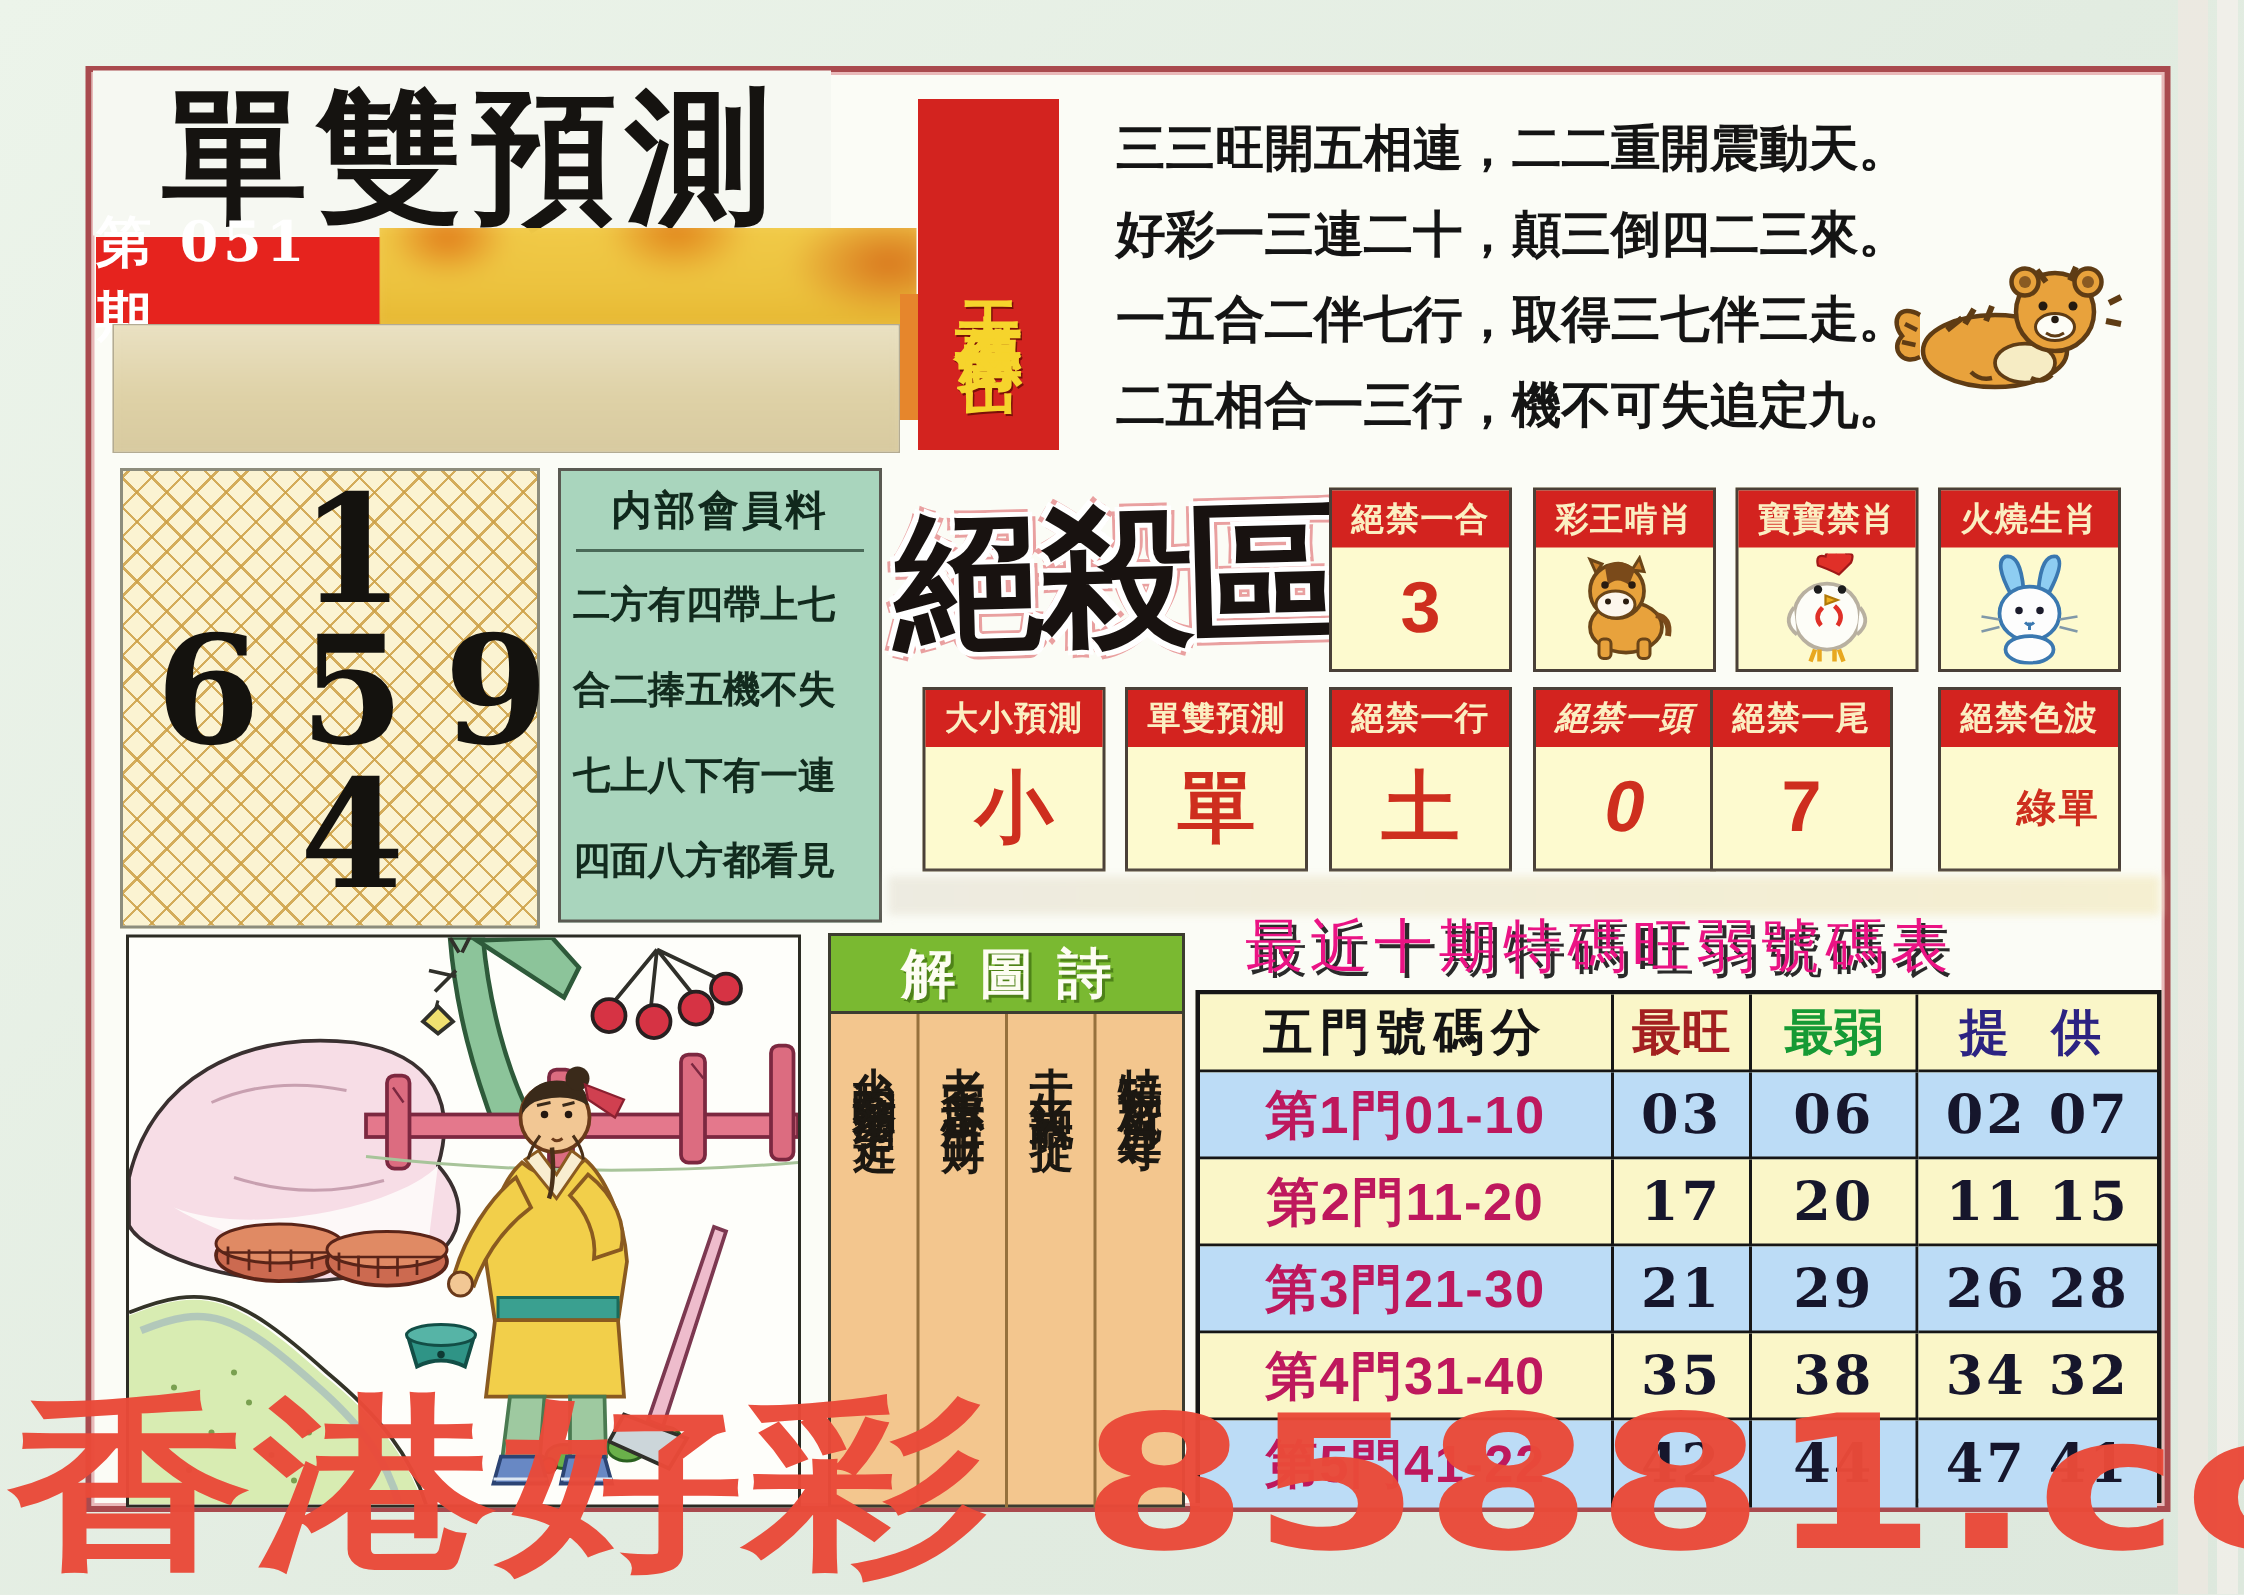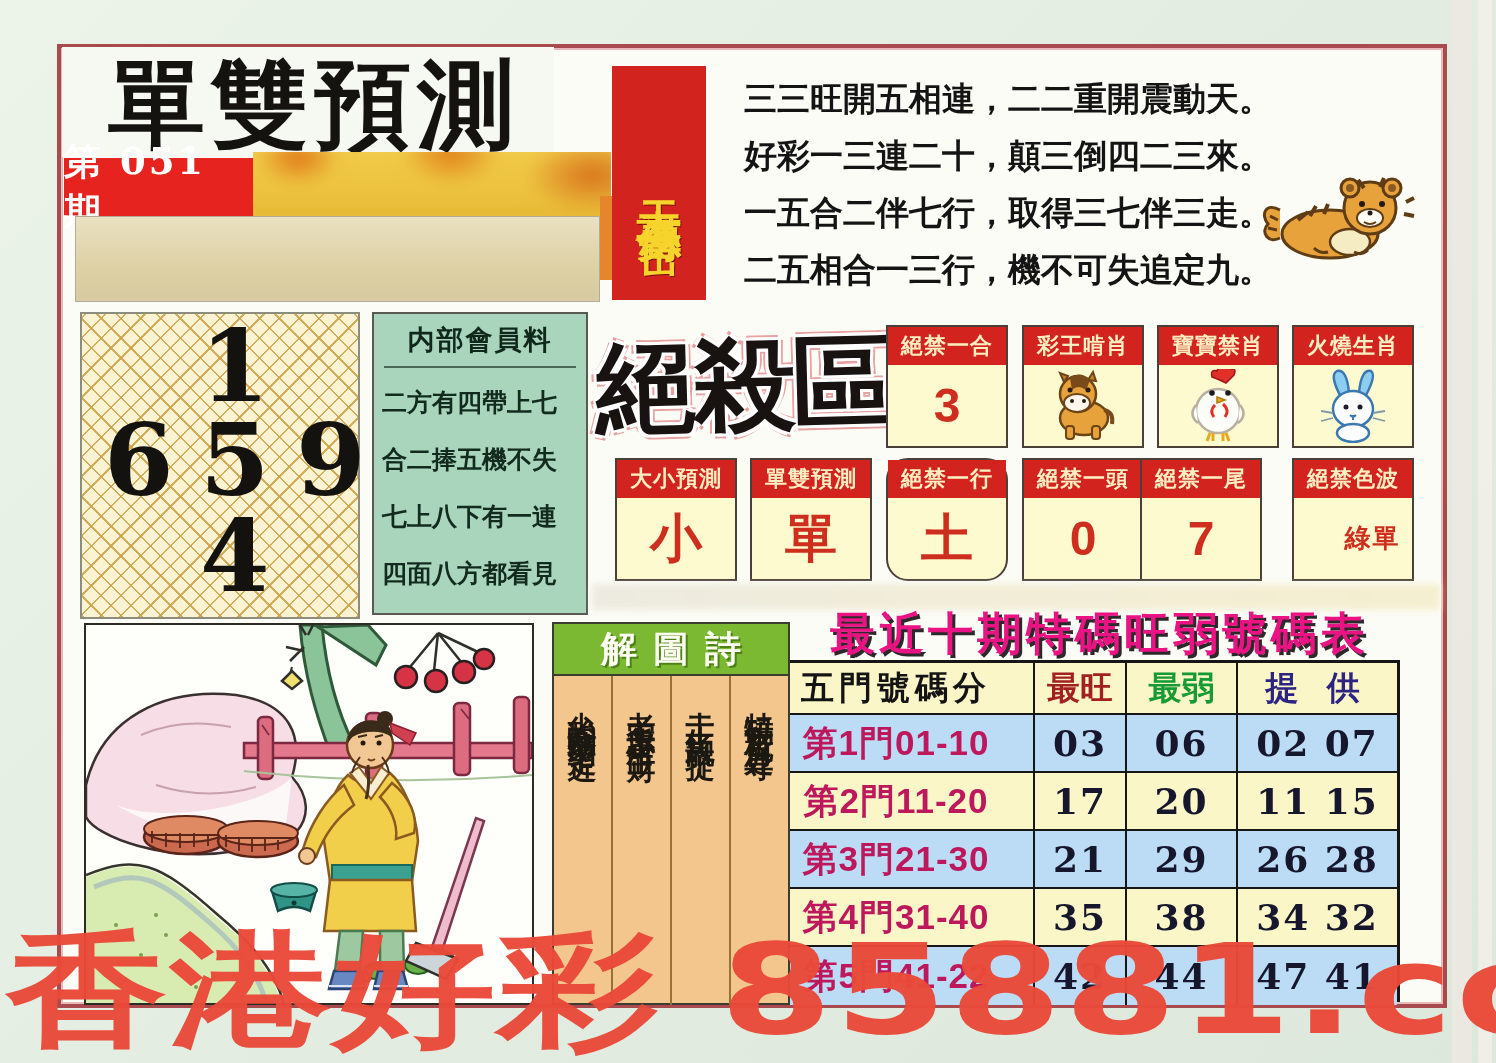--- a/index.html
+++ b/index.html
@@ -59,23 +59,23 @@
                  -5px 0 0 #e9a0a0,5px 0 0 #e9a0a0,0 -5px 0 #e9a0a0,0 5px 0 #e9a0a0;}
   .cell{position:absolute;width:122px;height:123px;border:2px solid #4a4038;background:#fdfacf;box-sizing:border-box;}
   .cell .hd{height:38px;background:#d3231f;display:flex;align-items:center;justify-content:center;
      color:#fbefc2;font-size:22px;font-weight:700;letter-spacing:1px;font-family:"Liberation Serif",serif;white-space:nowrap;}
   .cell .bd{height:81px;display:flex;align-items:center;justify-content:center;color:#ce2e1e;font-weight:700;
      font-family:"Liberation Sans",sans-serif;}
   .v52{font-size:52px;} .v46{font-size:48px;font-family:"DejaVu Sans",sans-serif;} .v40{font-size:26px;letter-spacing:2px;margin-left:39px;}
   .soft-strip{left:592px;top:584px;width:848px;height:26px;filter:blur(3px);
      background:linear-gradient(90deg,#eceadf 0%,#f1ecd6 40%,#f5eecd 100%);opacity:.9;}
   
-  .tbl-title{left:830px;top:604px;width:616px;font-size:45px;font-weight:700;color:#ea1384;letter-spacing:4px;
+  .tbl-title{left:830px;top:604px;width:616px;font-size:39px;font-weight:400;color:#ea1384;letter-spacing:4px;
      white-space:nowrap;font-family:"DejaVu Sans",sans-serif;text-shadow:3px 3px 0 #2a2a2a;}
-  .tbl{left:756px;top:660px;width:644px;height:342px;border:3px solid #161616;box-sizing:border-box;background:#faf6c8;}
+  .tbl{left:797px;top:660px;width:644px;height:342px;border:3px solid #161616;box-sizing:border-box;background:#faf6c8;}
   .trow{display:flex;height:58px;}
   .trow.hrow{height:52px;}
   .tcell{border-right:2px solid #161616;border-bottom:2px solid #161616;display:flex;align-items:center;justify-content:center;box-sizing:border-box;}
   .tcell:last-child{border-right:none;}
   .trow:last-child .tcell{border-bottom:none;}
   .c0{width:276px;} .c1{width:92px;} .c2{width:111px;} .c3{flex:1;}
   .hrow .tcell{background:#faf6c8;font-weight:700;font-size:33px;font-family:"Liberation Serif",serif;}
   .h0{color:#141414;letter-spacing:5px;} .h1{color:#a32020;} .h2{color:#169a34;} .h3{color:#2c2382;letter-spacing:10px;}
   .rowblue .tcell{background:#bcdcf6;} .rowyellow .tcell{background:#faf6c8;}
   .rlabel{color:#be185d;font-size:35px;font-weight:700;letter-spacing:1px;font-family:"Liberation Sans",sans-serif;}
@@ -227,25 +227,25 @@
   </div>
 
   <div class="cell" style="left:615px;top:458px;">
     <div class="hd">大小預測</div>
     <div class="bd v52">小</div>
   </div>
   <div class="cell" style="left:750px;top:458px;">
     <div class="hd">單雙預測</div>
     <div class="bd v52">單</div>
   </div>
-  <div class="cell" style="left:886px;top:458px;border-radius:22px;">
+  <div class="cell" style="left:886px;top:458px;">
     <div class="hd">絕禁一行</div>
     <div class="bd v52">土</div>
   </div>
-  <div class="cell" style="left:1022px;top:458px;">
+  <div class="cell" style="left:1022px;top:458px;font-style:italic;">
     <div class="hd">絕禁一頭</div>
     <div class="bd v46">0</div>
   </div>
   <div class="cell" style="left:1140px;top:458px;">
     <div class="hd">絕禁一尾</div>
     <div class="bd v46">7</div>
   </div>
   <div class="cell" style="left:1292px;top:458px;">
     <div class="hd">絕禁色波</div>
     <div class="bd v40">綠單</div>

